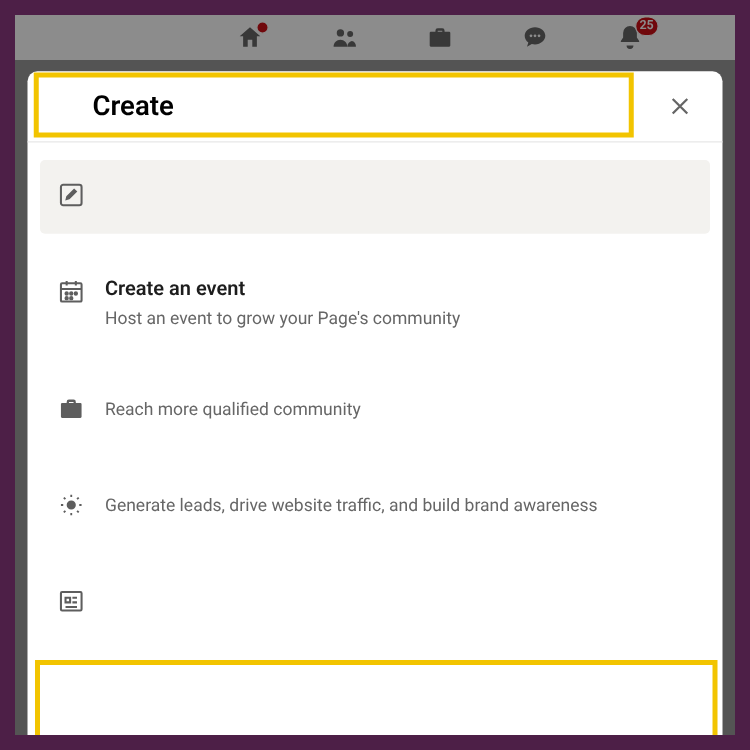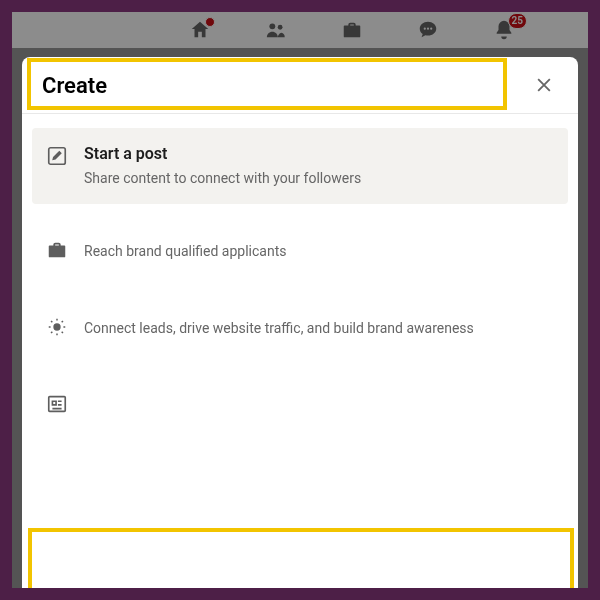--- a/index.html
+++ b/index.html
@@ -74,20 +74,21 @@
       display: flex;
       align-items: center;
       justify-content: space-between;
       padding: 14px 20px;
       border-bottom: 1px solid #e8e8e8;
     }
     .modal-title {
       font-size: 22px;
       font-weight: 600;
       color: #000;
+      margin-left: 32px;
     }
     .close-btn {
       width: 28px; height: 28px;
       display: flex;
       align-items: center;
       justify-content: center;
       cursor: pointer;
       color: #666;
     }
     .modal-body {
@@ -202,47 +203,60 @@
 
     <div class="modal-body">
 
       <div class="option first">
         <span class="option-icon">
           <svg width="22" height="22" viewBox="0 0 24 24" fill="none" stroke="currentColor" stroke-width="1.8">
               <rect x="3" y="3" width="18" height="18" rx="2"></rect>
               <path d="M16 9l-6 6-2 .5.5-2 6-6 1.5 1.5z" fill="currentColor"></path>
             </svg>
         </span>
-        <div class="option-text">
-          <div class="option-title">Start a post</div>
-          <div class="option-sub">Share content to connect with your followers</div>
-        </div>
-      </div>
-
+      </div>
+
+      <div class="option">
+        <span class="option-icon">
+          <svg width="22" height="22" viewBox="0 0 24 24" fill="none" stroke="currentColor" stroke-width="1.8">
+              <rect x="3" y="5" width="18" height="16" rx="1"></rect>
+              <path d="M3 10h18M8 3v4M16 3v4"></path>
+              <circle cx="8" cy="14" r="1" fill="currentColor"></circle>
+              <circle cx="12" cy="14" r="1" fill="currentColor"></circle>
+              <circle cx="16" cy="14" r="1" fill="currentColor"></circle>
+              <circle cx="8" cy="18" r="1" fill="currentColor"></circle>
+              <circle cx="12" cy="18" r="1" fill="currentColor"></circle>
+            </svg>
+        </span>
+        <div class="option-text">
+          <div class="option-title">Create an event</div>
+          <div class="option-sub">Host an event to grow your Page's community</div>
+        </div>
+      </div>
 
       <div class="option">
         <span class="option-icon">
           <svg width="22" height="22" viewBox="0 0 24 24" fill="currentColor">
               <path d="M10 4h4a2 2 0 0 1 2 2v1h4a1 1 0 0 1 1 1v11a1 1 0 0 1-1 1H4a1 1 0 0 1-1-1V8a1 1 0 0 1 1-1h4V6a2 2 0 0 1 2-2zm0 3h4V6h-4v1z"></path>
             </svg>
         </span>
         <div class="option-text">
-          <div class="option-sub">Reach brand qualified applicants</div>
+          <div class="option-sub">Reach more qualified community</div>
         </div>
       </div>
 
       <div class="option">
         <span class="option-icon">
           <svg width="22" height="22" viewBox="0 0 24 24" fill="none" stroke="currentColor" stroke-width="1.6">
               <circle cx="12" cy="12" r="3.2" fill="currentColor"></circle>
               <path d="M12 3v2M12 19v2M3 12h2M19 12h2M5.5 5.5l1.4 1.4M17.1 17.1l1.4 1.4M5.5 18.5l1.4-1.4M17.1 6.9l1.4-1.4"></path>
             </svg>
         </span>
         <div class="option-text">
-          <div class="option-sub">Connect leads, drive website traffic, and build brand awareness</div>
+          <div class="option-sub">Generate leads, drive website traffic, and build brand awareness</div>
         </div>
       </div>
 
       <div class="option">
         <span class="option-icon">
           <svg width="22" height="22" viewBox="0 0 24 24" fill="none" stroke="currentColor" stroke-width="1.8">
               <rect x="3" y="4" width="18" height="16" rx="1"></rect>
               <path d="M7 9h4v4H7zM13 9h4M13 13h4M7 17h10"></path>
             </svg>
         </span>

